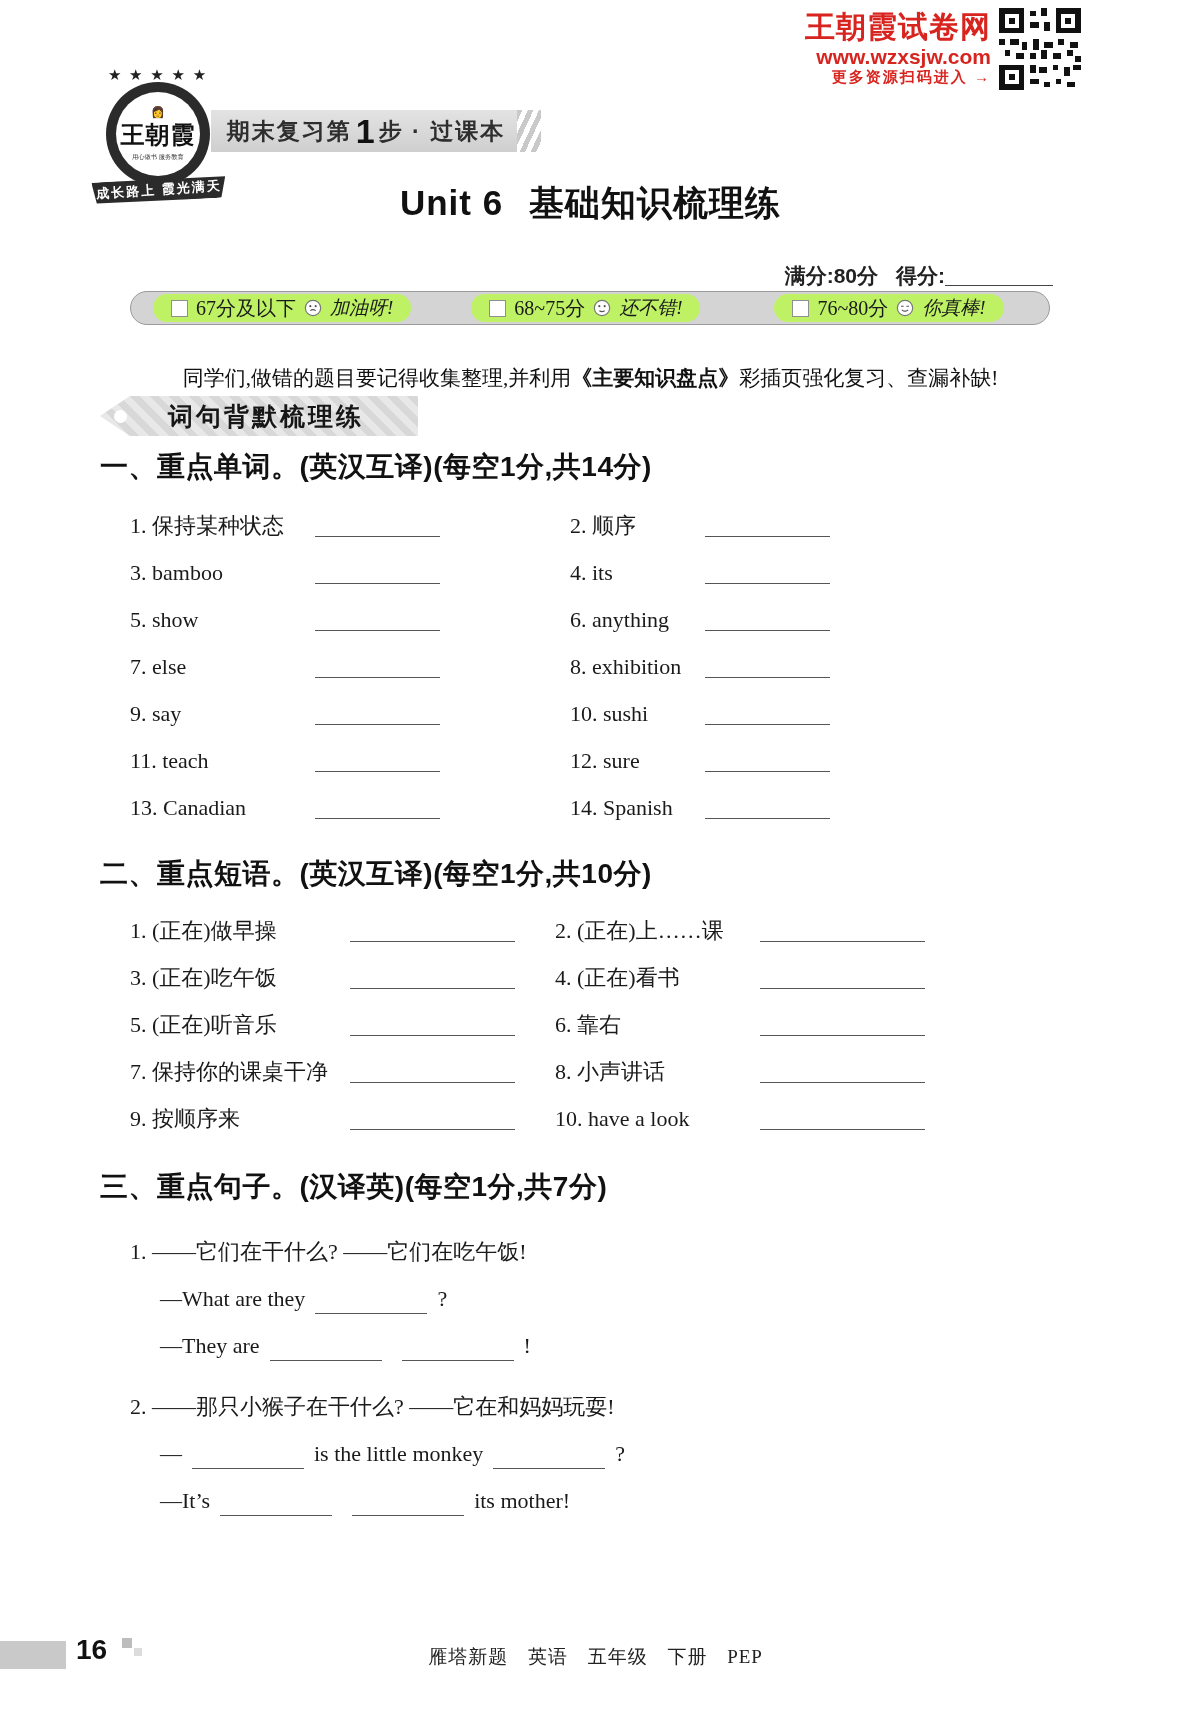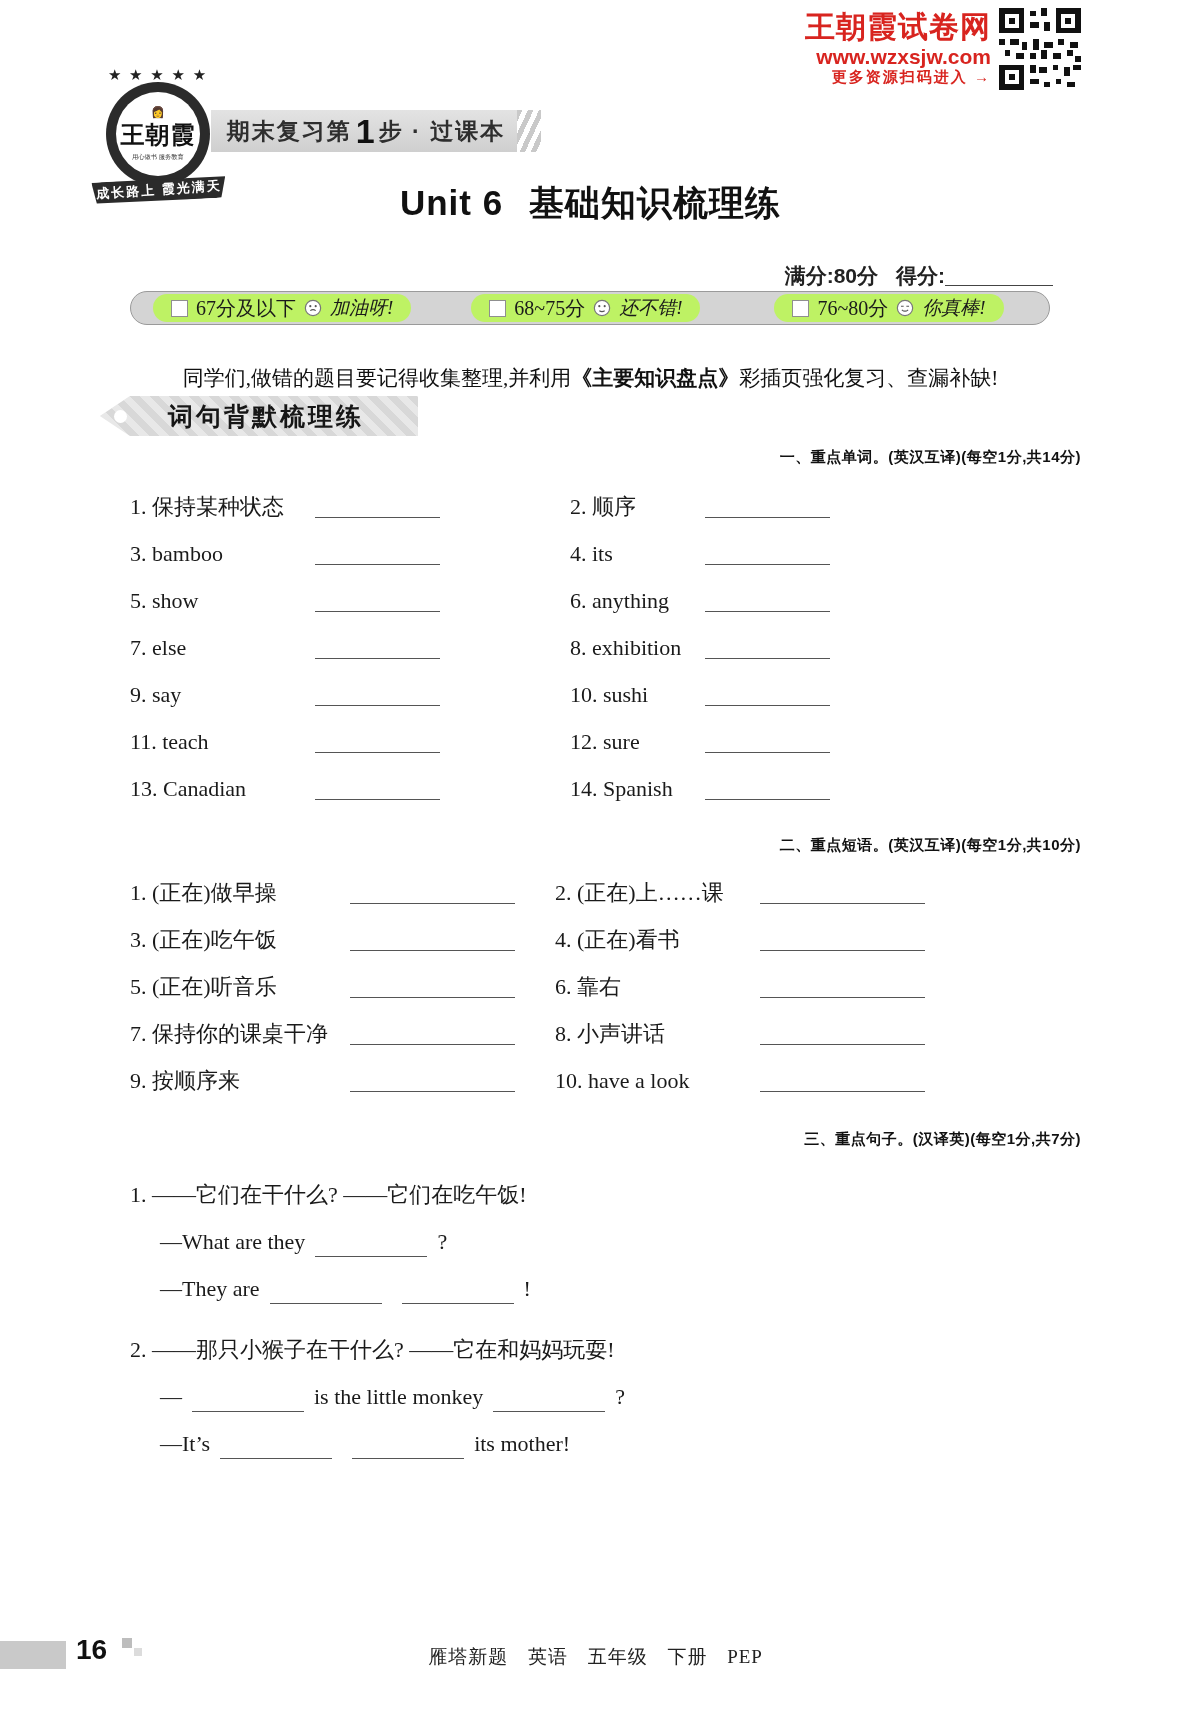--- a/index.html
+++ b/index.html
@@ -81,21 +81,21 @@
       repeating-linear-gradient(45deg, rgba(255,255,255,.35) 0 7px, rgba(0,0,0,0.02) 7px 14px),
       #dcdcdc;
     clip-path:polygon(0 50%, 30px 0, 100% 0, 100% 100%, 30px 100%);
     display:flex; align-items:center; justify-content:center;
   }
   .tag .hole { position:absolute; left:14px; top:14px; width:13px; height:13px; border-radius:50%; background:#ffffff; }
   .tag .txt { font-family:"Liberation Sans",sans-serif; font-weight:bold; font-size:25px; color:#161616; letter-spacing:3px; padding-left:14px; }
 
   
   .main { position:absolute; left:100px; top:448px; width:981px; }
-  .sec-heading { font-family:"Liberation Sans",sans-serif; font-weight:bold; font-size:15px; color:#111; letter-spacing:.5px;text-align:right; }
+  .sec-heading { font-family:"Liberation Sans",sans-serif; font-weight:bold; font-size:28px; color:#111; letter-spacing:.5px; }
   .u { display:inline-block; border-bottom:1.5px solid #555; height:22px; }
 
   .words-grid { display:grid; grid-template-columns:470px auto; margin-top:16px; }
   .words-grid .item { height:47px; display:flex; align-items:center; font-size:22px; }
   .words-grid .item.left { padding-left:30px; }
   .words-grid .item.left  .lbl { width:185px; }
   .words-grid .item.right .lbl { width:135px; }
   .words-grid .u { width:125px; }
 
   .sec2 { margin-top:24px; }

